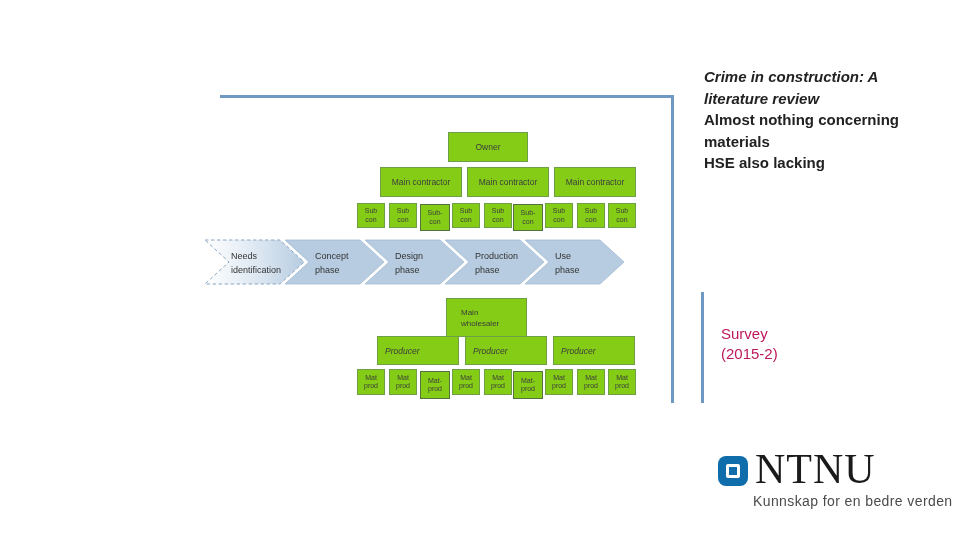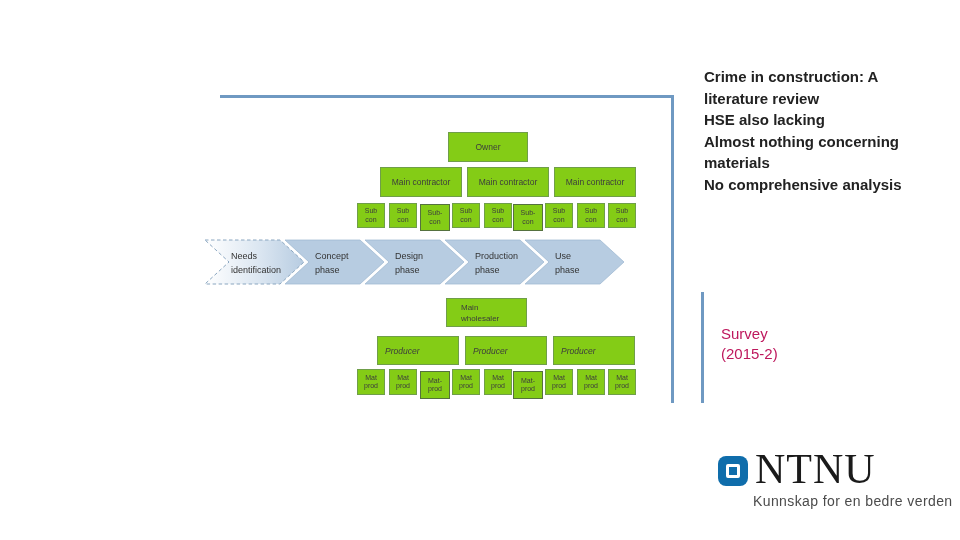--- a/index.html
+++ b/index.html
@@ -22,21 +22,21 @@
   .gbox.small{font-size:7px;line-height:8.5px;}
   .gbox.padleft{text-align:left;padding-left:7px;font-style:italic;}
   .gbox.padleft2{text-align:left;padding-left:14px;line-height:11px;font-size:8px;}
   
   .chev-label{font-size:9px;fill:#333333;}
   
   .note-block{
     position:absolute;left:704px;top:66px;width:202px;
     font-size:15px;line-height:21.5px;font-weight:bold;color:#222222;
   }
-  .note-block .italic{}
+  .note-block .italic{font-style:italic;}
   .survey-note{
     position:absolute;left:721px;top:324px;
     font-size:15px;line-height:20px;color:#be185d;
   }
   
   .logo-icon{
     position:absolute;left:718px;top:456px;width:30px;height:30px;
     border-radius:8px;background:#0f6dab;
     display:flex;align-items:center;justify-content:center;
   }
@@ -132,21 +132,21 @@
     <text class="chev-label" x="112" y="21">Concept</text>
     <text class="chev-label" x="112" y="35">phase</text>
     <text class="chev-label" x="192" y="21">Design</text>
     <text class="chev-label" x="192" y="35">phase</text>
     <text class="chev-label" x="272" y="21">Production</text>
     <text class="chev-label" x="272" y="35">phase</text>
     <text class="chev-label" x="352" y="21">Use</text>
     <text class="chev-label" x="352" y="35">phase</text>
   </svg>
 
-  <div class="gbox padleft2" style="left:446px;top:298px;width:81px;height:29px;">
+  <div class="gbox padleft2" style="left:446px;top:298px;width:81px;height:39px;">
     <span>Main</span>
       <span>wholesaler</span>
   </div>
 
   <div class="gbox padleft" style="left:377px;top:336px;width:82px;height:29px;">
     <span>Producer</span>
   </div>
   <div class="gbox padleft" style="left:465px;top:336px;width:82px;height:29px;">
     <span>Producer</span>
   </div>
@@ -186,23 +186,22 @@
     <span>Mat</span>
       <span>prod</span>
   </div>
   <div class="gbox small" style="left:608px;top:369px;width:28px;height:26px;">
     <span>Mat</span>
       <span>prod</span>
   </div>
 
   <div class="note-block">
     <div class="italic">Crime in construction: A literature review</div>
+    <div>Almost nothing concerning materials</div>
     <div>HSE also lacking</div>
-    <div>Almost nothing concerning materials</div>
-    <div>No comprehensive analysis</div>
   </div>
 
   <div class="survey-note">
     <div>Survey</div>
     <div>(2015-2)</div>
   </div>
 
   <div class="logo-icon">
     <div class="ring"></div>
   </div>

